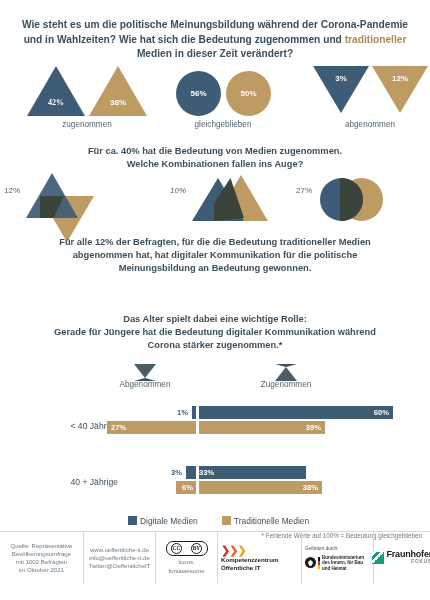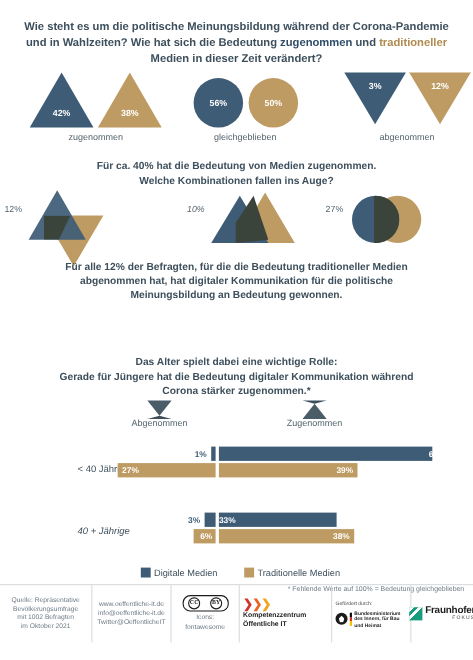--- a/index.html
+++ b/index.html
@@ -127,21 +127,21 @@
     <span>Wie steht es um die politische Meinungsbildung während der Corona-Pandemie</span><br>
     <span>und in Wahlzeiten? Wie hat sich die Bedeutung </span><span class="blue">zugenommen</span><span> und </span><span class="tan">traditioneller</span><br>
     <span>Medien in dieser Zeit verändert?</span>
   </div>
 
   <div class="shape-group">
 
     <div style="position:absolute;left:27px;top:66px;width:0;height:0;
                 border-left:29px solid transparent;border-right:29px solid transparent;
                 border-bottom:50px solid #3e5c76;"></div>
-    <div class="shp-val" style="left:27px;top:98px;width:58px;">42%</div>
+    <div class="shp-val" style="left:27px;top:98px;width:58px;font-family:Liberation Serif, serif;">42%</div>
 
     <div style="position:absolute;left:89px;top:66px;width:0;height:0;
                 border-left:29px solid transparent;border-right:29px solid transparent;
                 border-bottom:50px solid #be9b63;"></div>
     <div class="shp-val" style="left:89px;top:98px;width:58px;">38%</div>
     <div class="grp-label" style="left:7px;top:120px;width:160px;">zugenommen</div>
   </div>
 
   <div class="shape-group">
     <div class="circle" style="left:176px;top:71px;width:45px;height:45px;background:#3e5c76;"></div>
@@ -209,21 +209,21 @@
     </div>
     <div class="outside-val" style="left:296px;top:186px;">27%</div>
   </div>
 
   <div class="sub-head" style="top:236px;">
     <span>Für alle 12% der Befragten, für die die Bedeutung traditioneller Medien</span><br>
     <span>abgenommen hat, hat digitaler Kommunikation für die politische</span><br>
     <span>Meinungsbildung an Bedeutung gewonnen.</span>
   </div>
 
-  <div class="sub-head" style="top:323px;">
+  <div class="sub-head" style="top:313px;">
     <span>Das Alter spielt dabei eine wichtige Rolle:</span><br>
     <span>Gerade für Jüngere hat die Bedeutung digitaler Kommunikation während</span><br>
     <span>Corona stärker zugenommen.*</span>
   </div>
 
   <div class="axis-icon" style="left:134px;top:364px;
        border-left:11px solid transparent;border-right:11px solid transparent;
        border-top:14px solid #4a5c68;"></div>
   <div class="axis-label" style="left:85px;top:380px;">Abgenommen</div>
 
@@ -232,31 +232,31 @@
        border-bottom:14px solid #4a5c68;"></div>
   <div class="axis-label" style="left:226px;top:380px;">Zugenommen</div>
 
   <div>
     <div class="cat-label" style="left:38px;top:421px;">&lt; 40 Jährige</div>
 
     <div class="bar" style="left:192px;top:406px;width:4px;background:#3e5c76;"></div>
     <div class="bar-lbl outL" style="left:158px;top:406px;width:30px;text-align:right;">1%</div>
 
     <div class="bar" style="left:199px;top:406px;width:194px;background:#3e5c76;"></div>
-    <div class="bar-lbl inside" style="left:199px;top:406px;width:190px;text-align:right;margin-left:16px;">60%</div>
+    <div class="bar-lbl inside" style="left:199px;top:406px;width:190px;text-align:right;">60%</div>
 
     <div class="bar" style="left:107px;top:421px;width:89px;background:#be9b63;"></div>
     <div class="bar-lbl inside" style="left:111px;top:421px;width:80px;text-align:left;">27%</div>
 
     <div class="bar" style="left:199px;top:421px;width:126px;background:#be9b63;"></div>
     <div class="bar-lbl inside" style="left:199px;top:421px;width:122px;text-align:right;">39%</div>
   </div>
 
   <div>
-    <div class="cat-label" style="left:38px;top:477px;font-style:italic;">40 + Jährige</div>
+    <div class="cat-label" style="left:38px;top:477px;">40 + Jährige</div>
 
     <div class="bar" style="left:186px;top:466px;width:10px;background:#3e5c76;"></div>
     <div class="bar-lbl outL" style="left:152px;top:466px;width:30px;text-align:right;">3%</div>
 
     <div class="bar" style="left:199px;top:466px;width:107px;background:#3e5c76;"></div>
     <div class="bar-lbl inside" style="left:199px;top:466px;width:103px;text-align:left;">33%</div>
 
     <div class="bar" style="left:176px;top:481px;width:20px;background:#be9b63;"></div>
     <div class="bar-lbl inside" style="left:176px;top:481px;width:17px;text-align:right;">6%</div>
 

